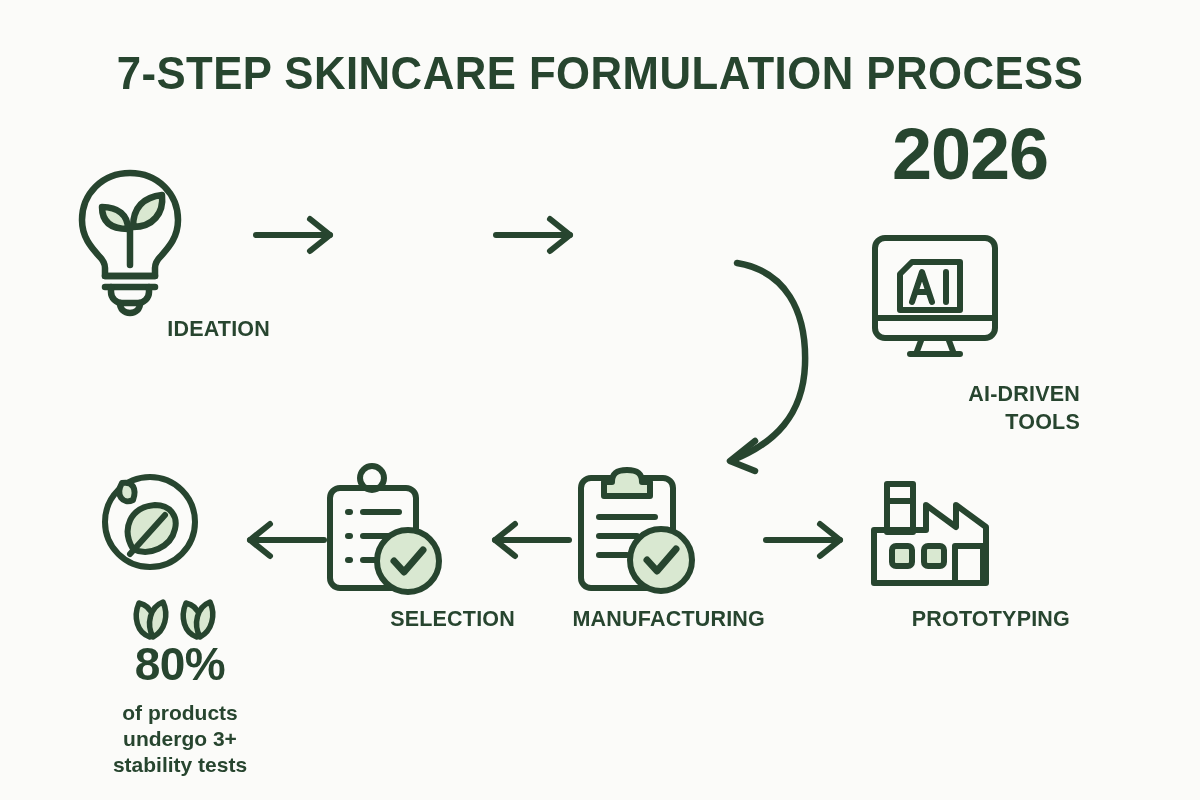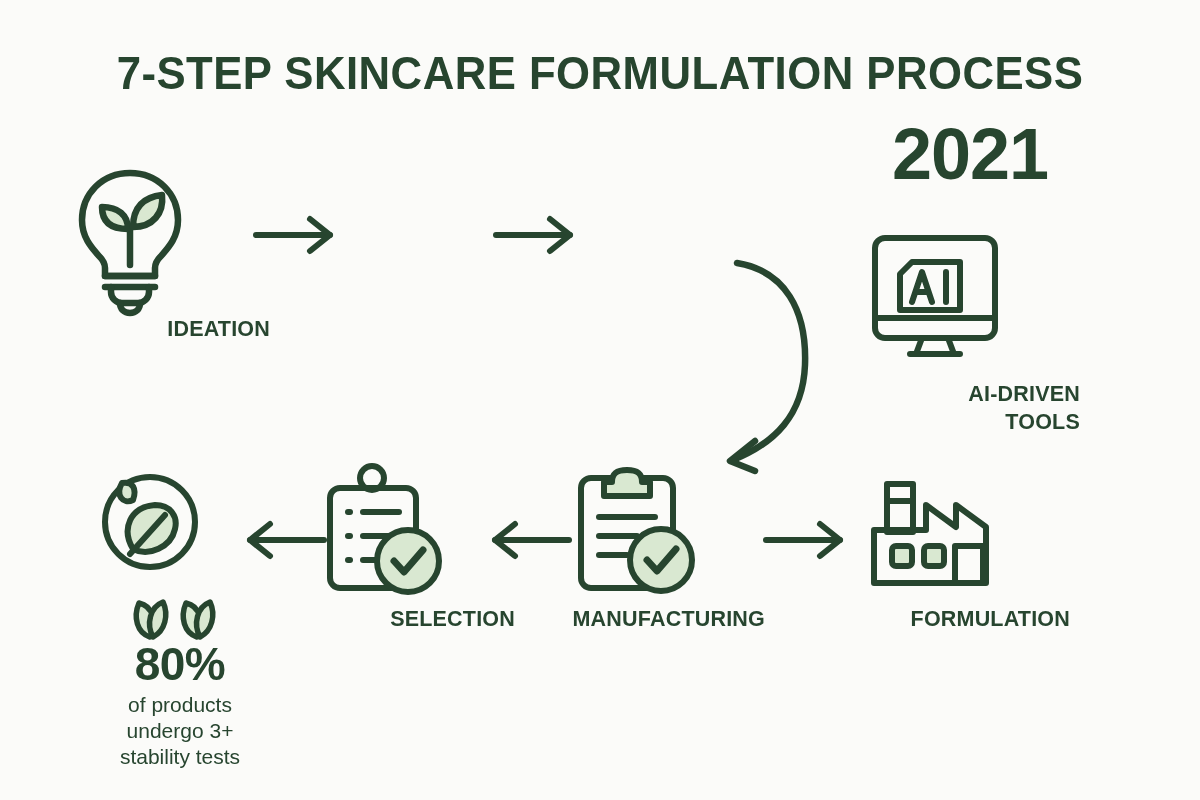--- a/index.html
+++ b/index.html
@@ -77,37 +77,37 @@
   }
   #stat .big {
     font-weight: bold;
     font-size: 46px;
     line-height: 1.05;
     color: #27452f;
     letter-spacing: -0.5px;
   }
   #stat .sub {
     font-size: 21px;
-    font-weight: 400;
+    font-weight: 700;
     line-height: 1.22;
     color: #27452f;
     white-space: pre-line;
-    margin-top: 4px;
+    margin-top: 12px;
   }
 
   svg { display: block; overflow: visible; }
 </style>
 </head>
 <body>
 
 <div id="canvas">
 
   <div class="abs" id="title">7-STEP SKINCARE FORMULATION PROCESS</div>
 
-  <div class="abs" id="year">2021</div>
+  <div class="abs" id="year">2026</div>
 
   <div class="abs step" style="left:70px; top:165px; width:200px;">
     <span class="art">
       <svg width="120" height="145" viewBox="0 0 120 145">
         <g fill="none" stroke="#27452f" stroke-width="6.5" stroke-linecap="round" stroke-linejoin="round">
           <path d="M60 8 C32 8 12 29 12 55 c0 17 9 27 17 36 4 4 6 8 6 12 v8 h50 v-8 c0-4 2-8 6-12 8-9 17-19 17-36 C108 29 88 8 60 8 Z"></path>
           <path d="M35 111 h50"></path>
           <path d="M35 122 h50"></path>
           <path d="M41 122 v5 c0 6 5 11 11 11 h16 c6 0 11-5 11-11 v-5"></path>
           <path d="M50 138 c0 6 4 10 10 10 s10-4 10-10"></path>
@@ -209,21 +209,21 @@
         <path d="M27 31 h26" fill="none" stroke="#27452f" stroke-width="6"></path>
 
         <path d="M14 113 V60 h52 V35 l30 22 V35 l30 22 v56 Z" fill="none" stroke="#27452f" stroke-width="6" stroke-linejoin="round"></path>
 
         <rect x="32" y="76" width="20" height="20" rx="4" fill="#d9e8d1" stroke="#27452f" stroke-width="6"></rect>
         <rect x="64" y="76" width="20" height="20" rx="4" fill="#d9e8d1" stroke="#27452f" stroke-width="6"></rect>
 
         <path d="M95 113 V76 h28 v37" fill="none" stroke="#27452f" stroke-width="6" stroke-linejoin="round"></path>
       </svg>
     </span>
-    <div class="caption">FORMULATION</div>
+    <div class="caption">PROTOTYPING</div>
   </div>
 
   <div class="abs" style="left:485px; top:520px;">
     <svg width="90" height="40" viewBox="0 0 90 40">
       <g fill="none" stroke="#27452f" stroke-width="6" stroke-linecap="round" stroke-linejoin="round">
         <path d="M84 20 H10"></path>
         <path d="M30 4 L10 20 L30 36"></path>
       </g>
     </svg>
   </div>

